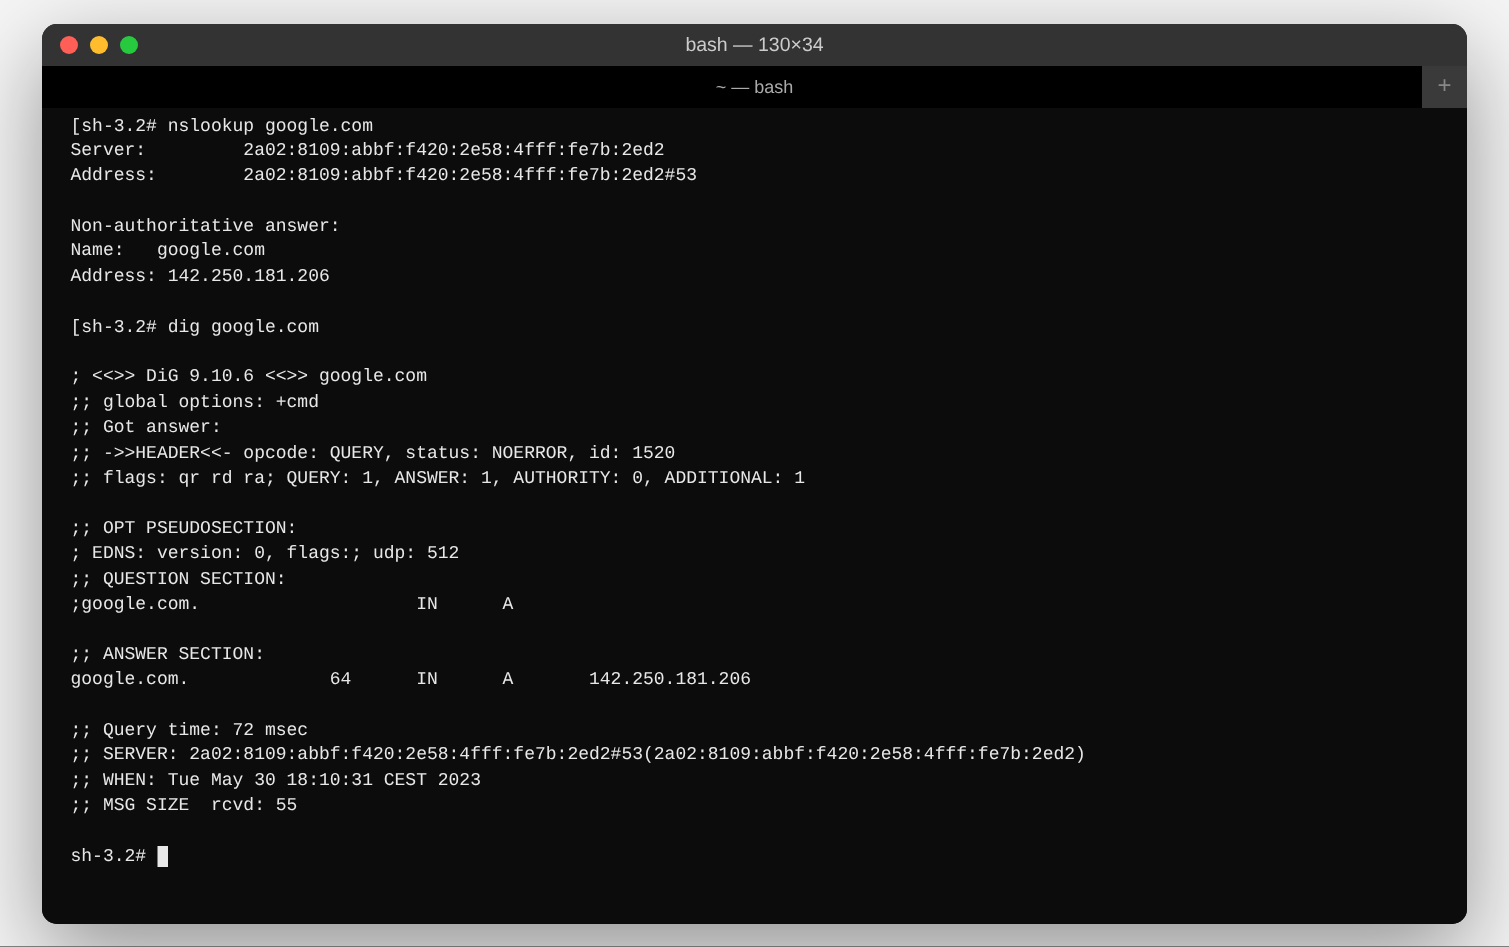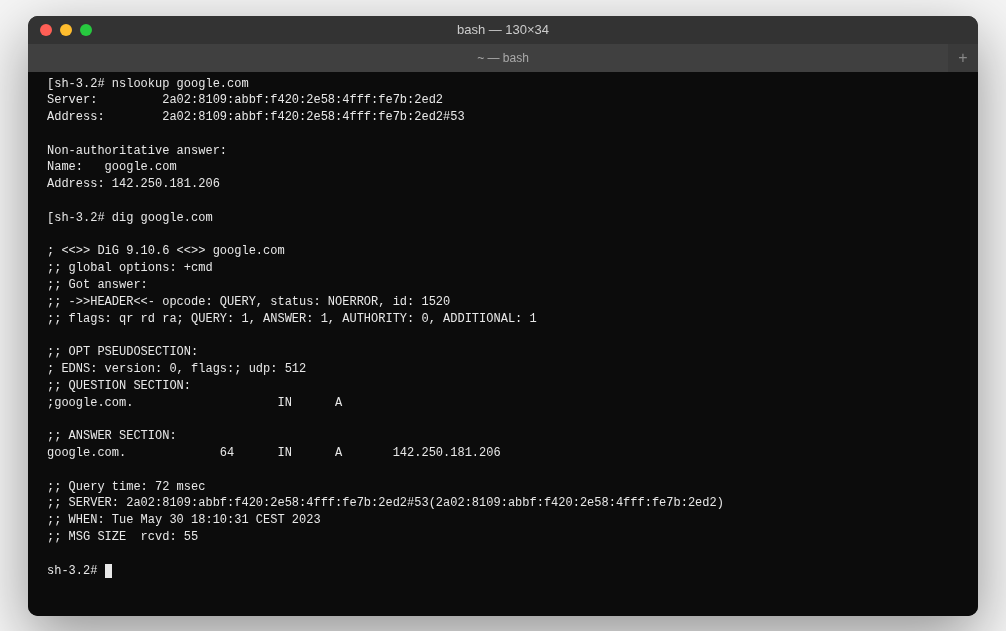--- a/index.html
+++ b/index.html
@@ -48,21 +48,21 @@
     .light.maximize { background: #27c93f; }
     .window-title {
       position: absolute;
       left: 50%;
       transform: translateX(-50%);
       color: #ccc;
       font-size: 13px;
       font-weight: 500;
     }
     .tabbar {
-      background: #404040;
+      background: #000000;
       height: 28px;
       display: flex;
       align-items: center;
       position: relative;
     }
     .tab-title {
       position: absolute;
       left: 50%;
       transform: translateX(-50%);
       color: #aaa;

